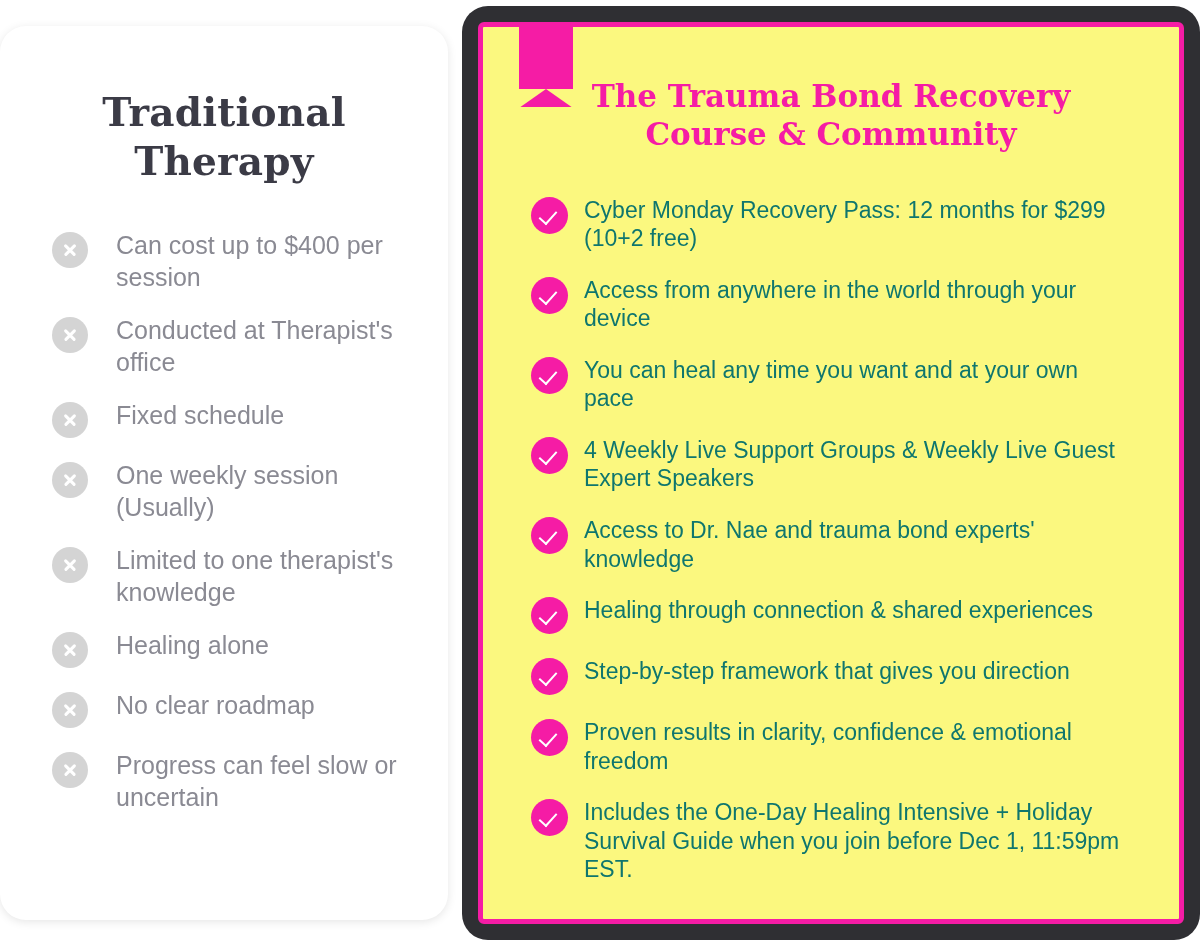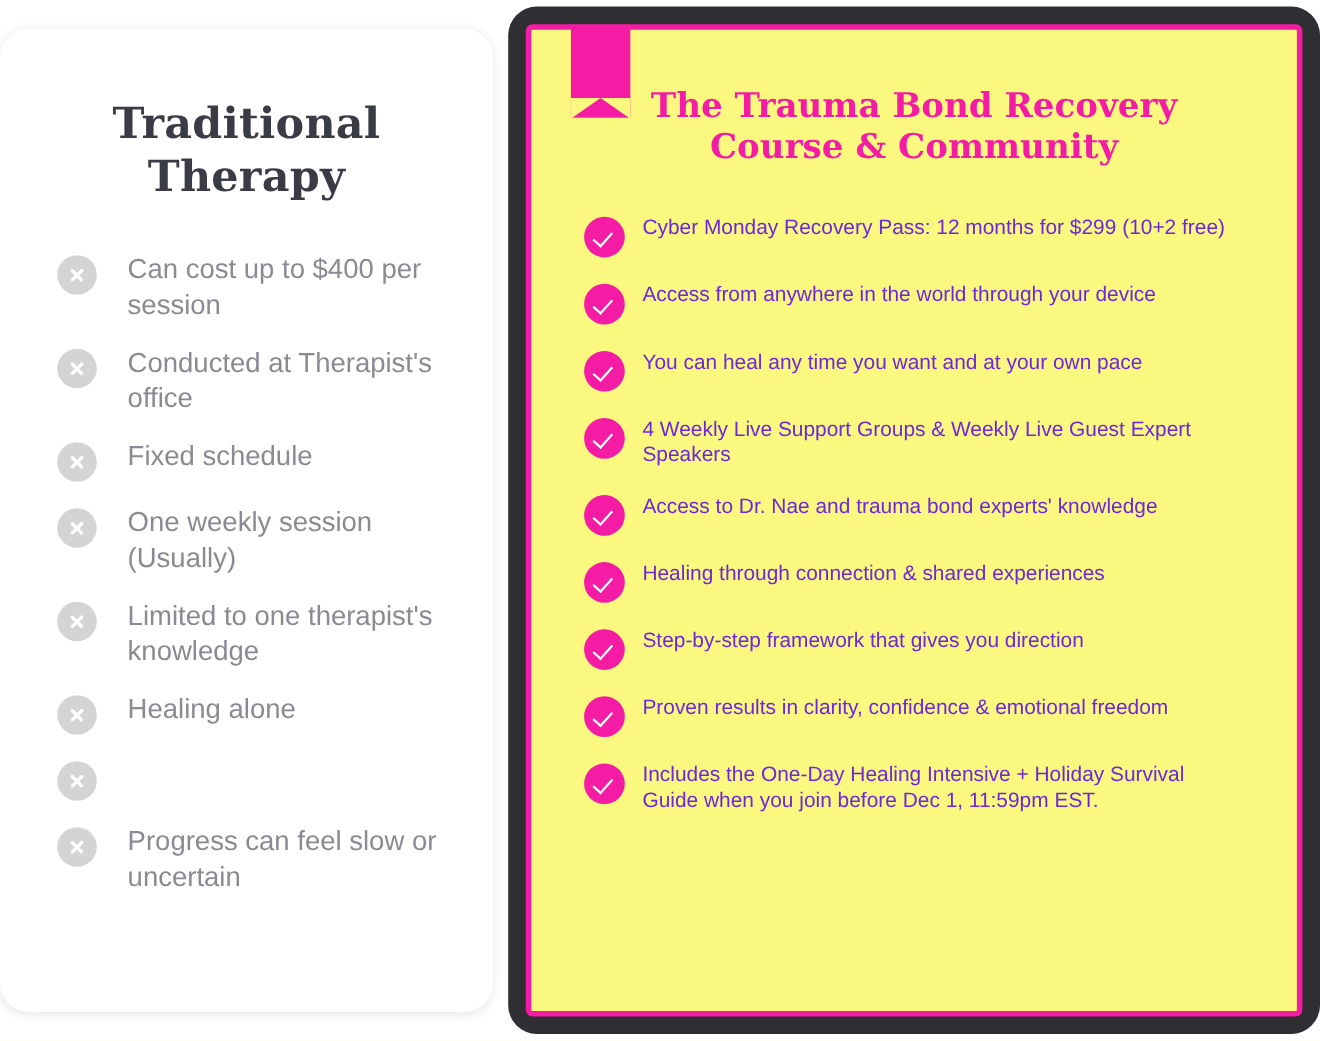--- a/index.html
+++ b/index.html
@@ -168,23 +168,23 @@
     top: 10px;
     width: 8px;
     height: 15px;
     border-right: 2.8px solid #ffffff;
     border-bottom: 2.8px solid #ffffff;
     transform: rotate(42deg);
   }
 
   .right-text {
     margin-left: 16px;
-    font-size: 19px;
+    font-size: 23px;
     line-height: 1.24;
-    color: #6d28d9;
+    color: #0f766e;
     max-width: 540px;
   }
 </style>
 </head>
 <body>
 
 <div class="stage">
 
   <div class="left-card">
     <h2 class="left-title">Traditional Therapy</h2>
@@ -208,20 +208,21 @@
       <li class="left-item">
         <span class="x-icon"></span>
         <span class="left-text">Limited to one therapist's knowledge</span>
       </li>
       <li class="left-item">
         <span class="x-icon"></span>
         <span class="left-text">Healing alone</span>
       </li>
       <li class="left-item">
         <span class="x-icon"></span>
+        <span class="left-text">No clear roadmap</span>
       </li>
       <li class="left-item">
         <span class="x-icon"></span>
         <span class="left-text">Progress can feel slow or uncertain</span>
       </li>
     </ul>
   </div>
 
   <div class="right-shadow"></div>
   <div class="right-card">

